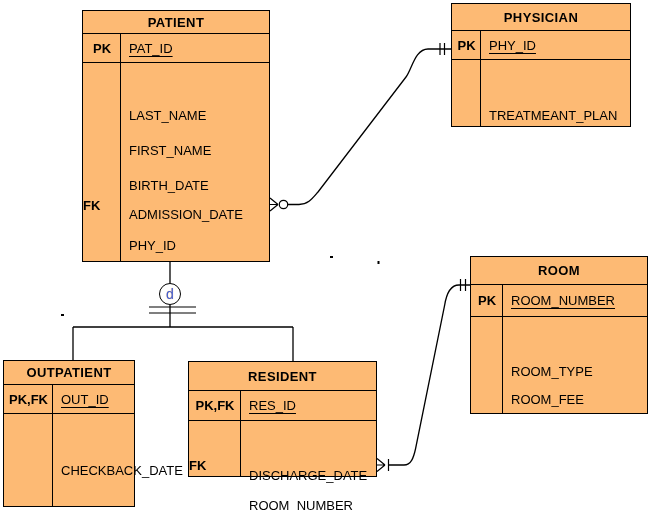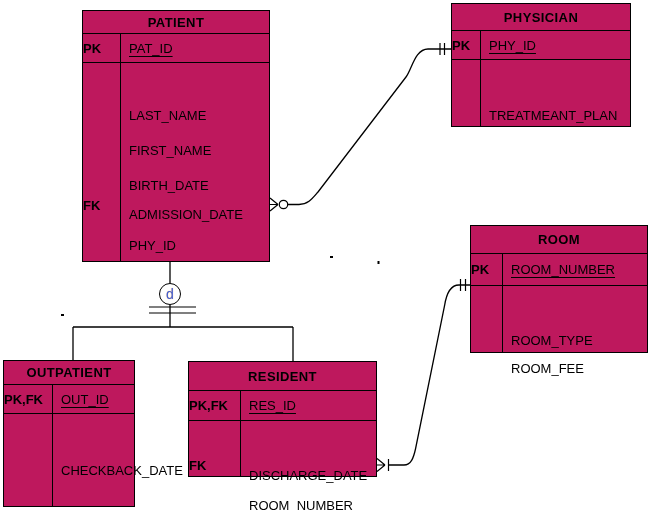--- a/index.html
+++ b/index.html
@@ -12,21 +12,21 @@
     width:651px;height:511px;
     background:#ffffff;
     overflow:hidden;
     font-size:13px;
     color:#000;
   }
   .tbl{
     position:absolute;
     box-sizing:border-box;
     border:1px solid #000;
-    background:#be185d;
+    background:#fdba74;
     z-index:1;
   }
   .tbl-title{
     position:absolute;left:0;right:0;top:0;
     box-sizing:border-box;
     border-bottom:1px solid #000;
     display:flex;align-items:center;justify-content:center;
     font-weight:700;letter-spacing:.4px;
     white-space:nowrap;
   }
@@ -35,21 +35,21 @@
     box-sizing:border-box;
     border-right:1px solid #000;
   }
   .pkrow{
     position:absolute;left:0;right:0;
     box-sizing:border-box;
     border-bottom:1px solid #000;
     display:flex;align-items:center;
   }
   .kcell{
-    flex:0 0 auto;font-weight:700;white-space:nowrap;
+    flex:0 0 auto;text-align:center;font-weight:700;white-space:nowrap;
   }
   .acell{
     padding-left:8px;white-space:nowrap;
   }
   .attr{
     position:absolute;height:16px;line-height:16px;white-space:nowrap;margin-top:40px;
   }
   .fklab{
     position:absolute;height:16px;line-height:16px;
     text-align:left;font-weight:700;
@@ -98,21 +98,21 @@
   <div class="tbl" style="left:451px;top:3px;width:180px;height:124px;">
     <div class="tbl-title" style="height:27px;">PHYSICIAN</div>
     <div class="keycol" style="top:27px;width:29px;"></div>
     <div class="pkrow" style="top:27px;height:29px;">
       <span class="kcell" style="width:29px;">PK</span>
       <span class="acell u">PHY_ID</span>
     </div>
     <div class="attr" style="left:37px;top:64px;">TREATMEANT_PLAN</div>
   </div>
 
-  <div class="tbl" style="left:470px;top:225px;width:178px;height:128px;">
+  <div class="tbl" style="left:470px;top:256px;width:178px;height:158px;">
     <div class="tbl-title" style="height:28px;">ROOM</div>
     <div class="keycol" style="top:28px;width:32px;"></div>
     <div class="pkrow" style="top:28px;height:32px;">
       <span class="kcell" style="width:32px;">PK</span>
       <span class="acell u">ROOM_NUMBER</span>
     </div>
     <div class="attr" style="left:40px;top:67px;">ROOM_TYPE</div>
     <div class="attr" style="left:40px;top:95px;">ROOM_FEE</div>
   </div>
 

